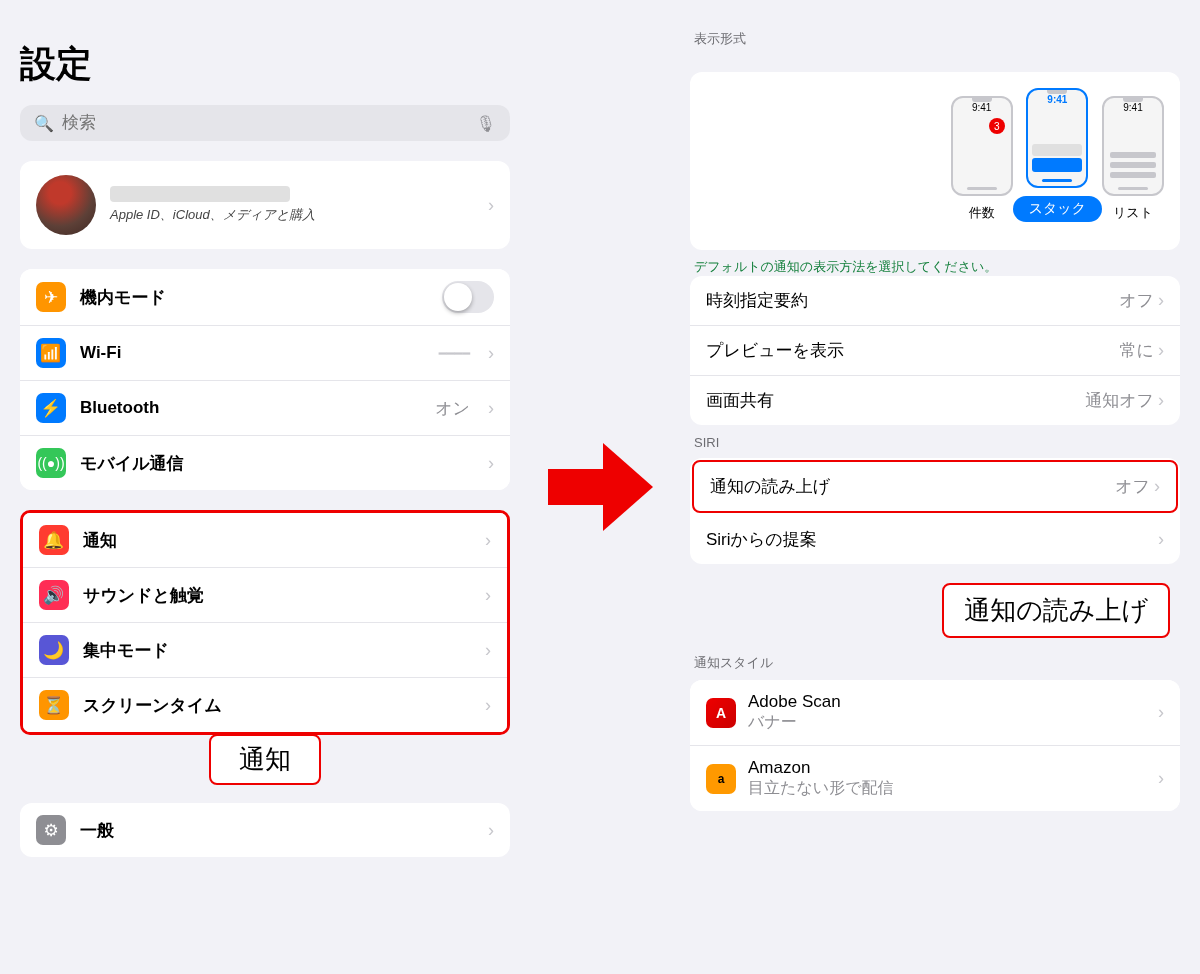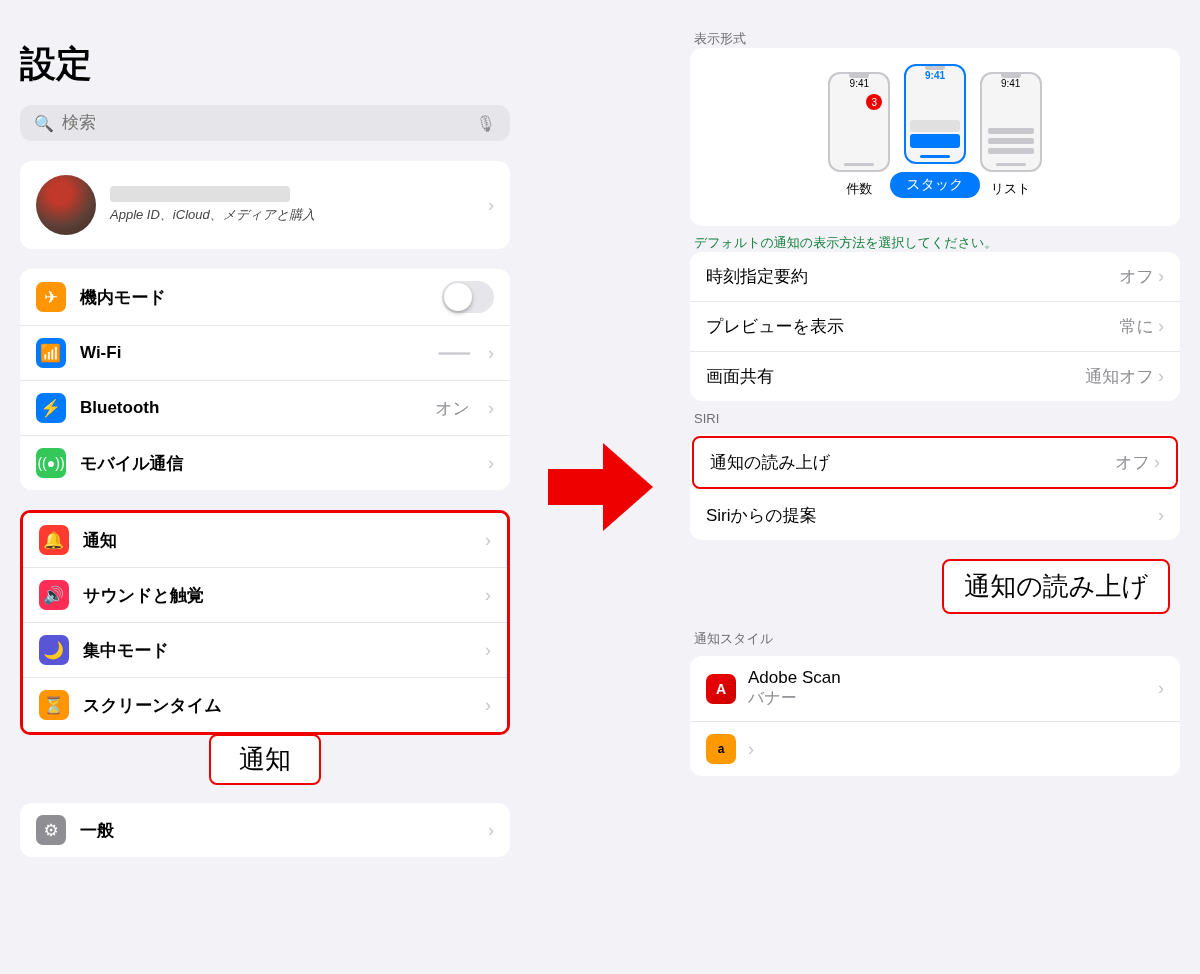--- a/index.html
+++ b/index.html
@@ -208,34 +208,34 @@
     .right-panel {
       flex: 1;
       background: #f2f2f7;
       padding: 30px 20px 20px 20px;
       overflow-y: auto;
     }
 
     .section-label {
       font-size: 13px;
       color: #6d6d72;
-      margin-bottom: 0;
+      margin-bottom: 24px;
       padding-left: 4px;
     }
 
     .display-style-card {
       background: #fff;
       border-radius: 12px;
       margin-bottom: 8px;
       padding: 16px;
     }
 
     .display-options {
       display: flex;
-      justify-content: center;
+      justify-content: flex-end;
       align-items: flex-end;
       margin-bottom: 12px;
     }
 
     .display-option {
       display: flex;
       flex-direction: column;
       align-items: center;
       gap: 8px;
     }
@@ -643,16 +643,20 @@
       <div class="app-info">
         <div class="app-name">Adobe Scan</div>
         <div class="app-sub">バナー</div>
       </div>
       <span class="chevron">›</span>
     </div>
     <div class="app-row">
       <div class="app-icon-wrap">
         <div class="amazon-icon">a</div>
       </div>
+      <div class="app-info">
+        <div class="app-name">Amazon</div>
+        <div class="app-sub">目立たない形で配信</div>
+      </div>
       <span class="chevron">›</span>
     </div>
   </div>
 </div>
 
 </body></html>

